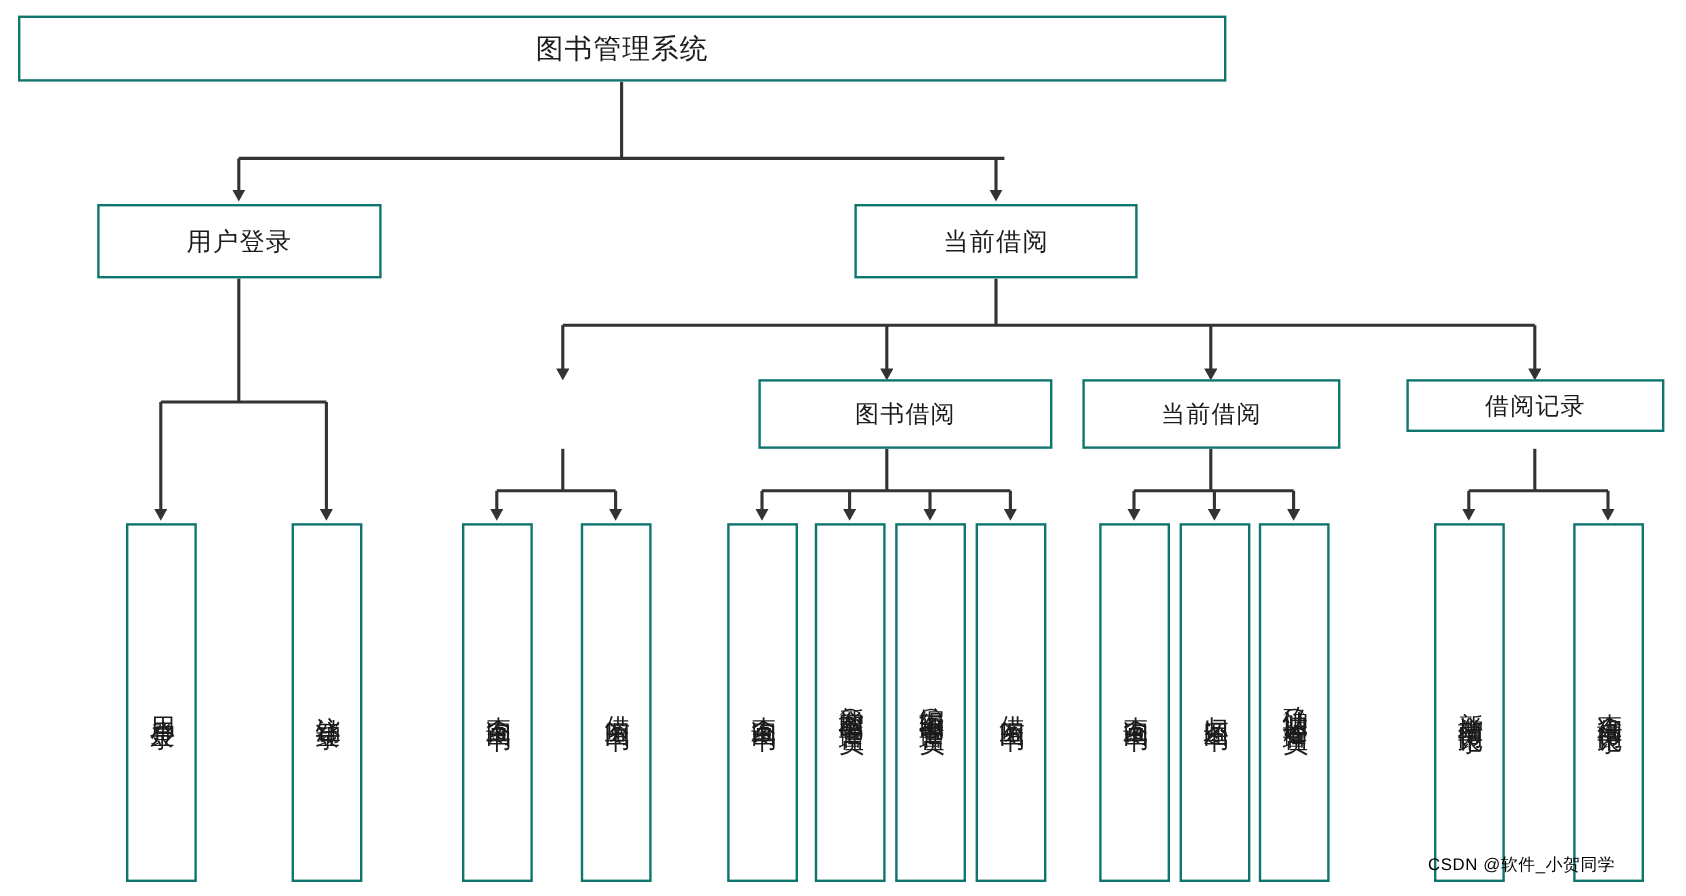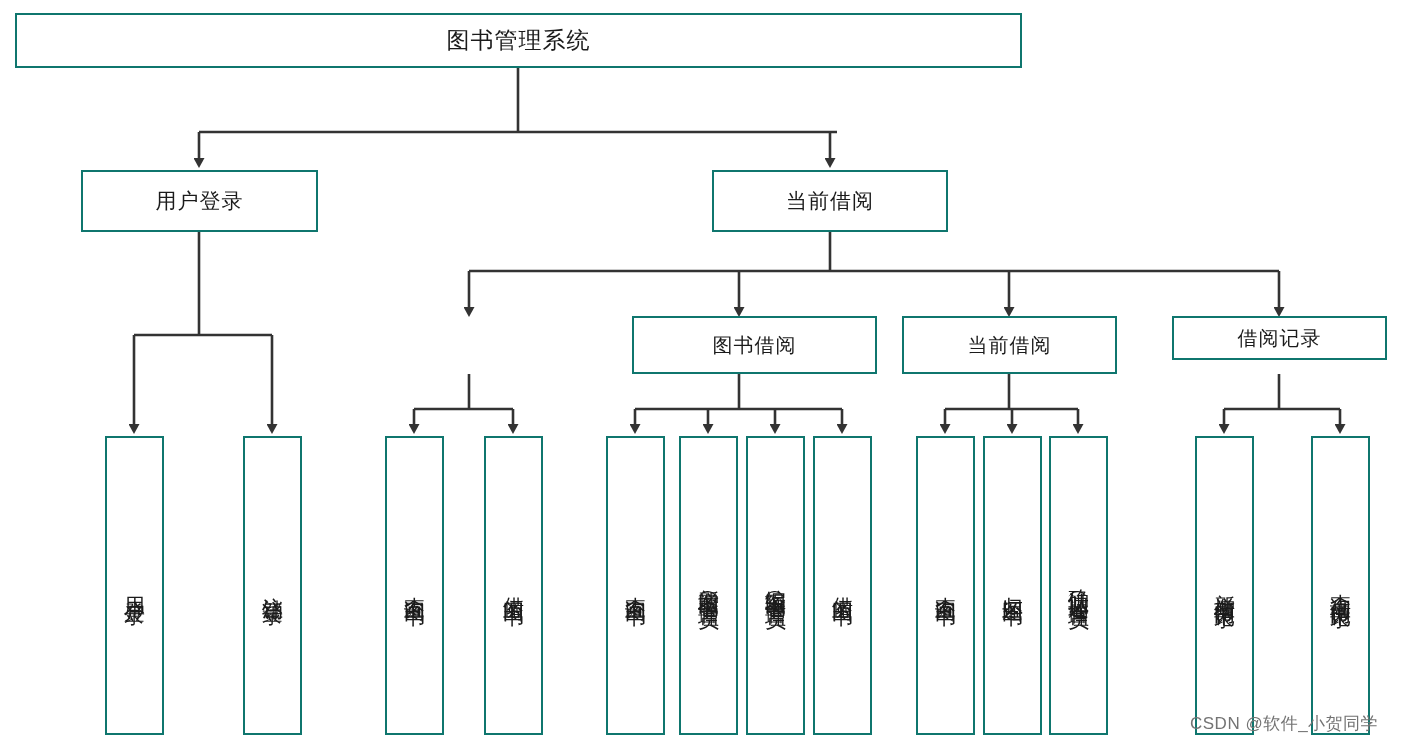--- a/index.html
+++ b/index.html
@@ -62,22 +62,22 @@
     text-align: center;
   }
   .node .htext {
     white-space: nowrap;
     letter-spacing: 1px;
   }
   #watermark {
     position: absolute;
     left: 1190px;
     top: 712px;
-    font-size: 17px;
-    color: #737373;
+    font-size: 14px;
+    color: #000000;
     white-space: nowrap;
     z-index: 5;
     letter-spacing: 0.5px;
   }
 </style>
 </head>
 <body>
 
 <div id="canvas">
 

